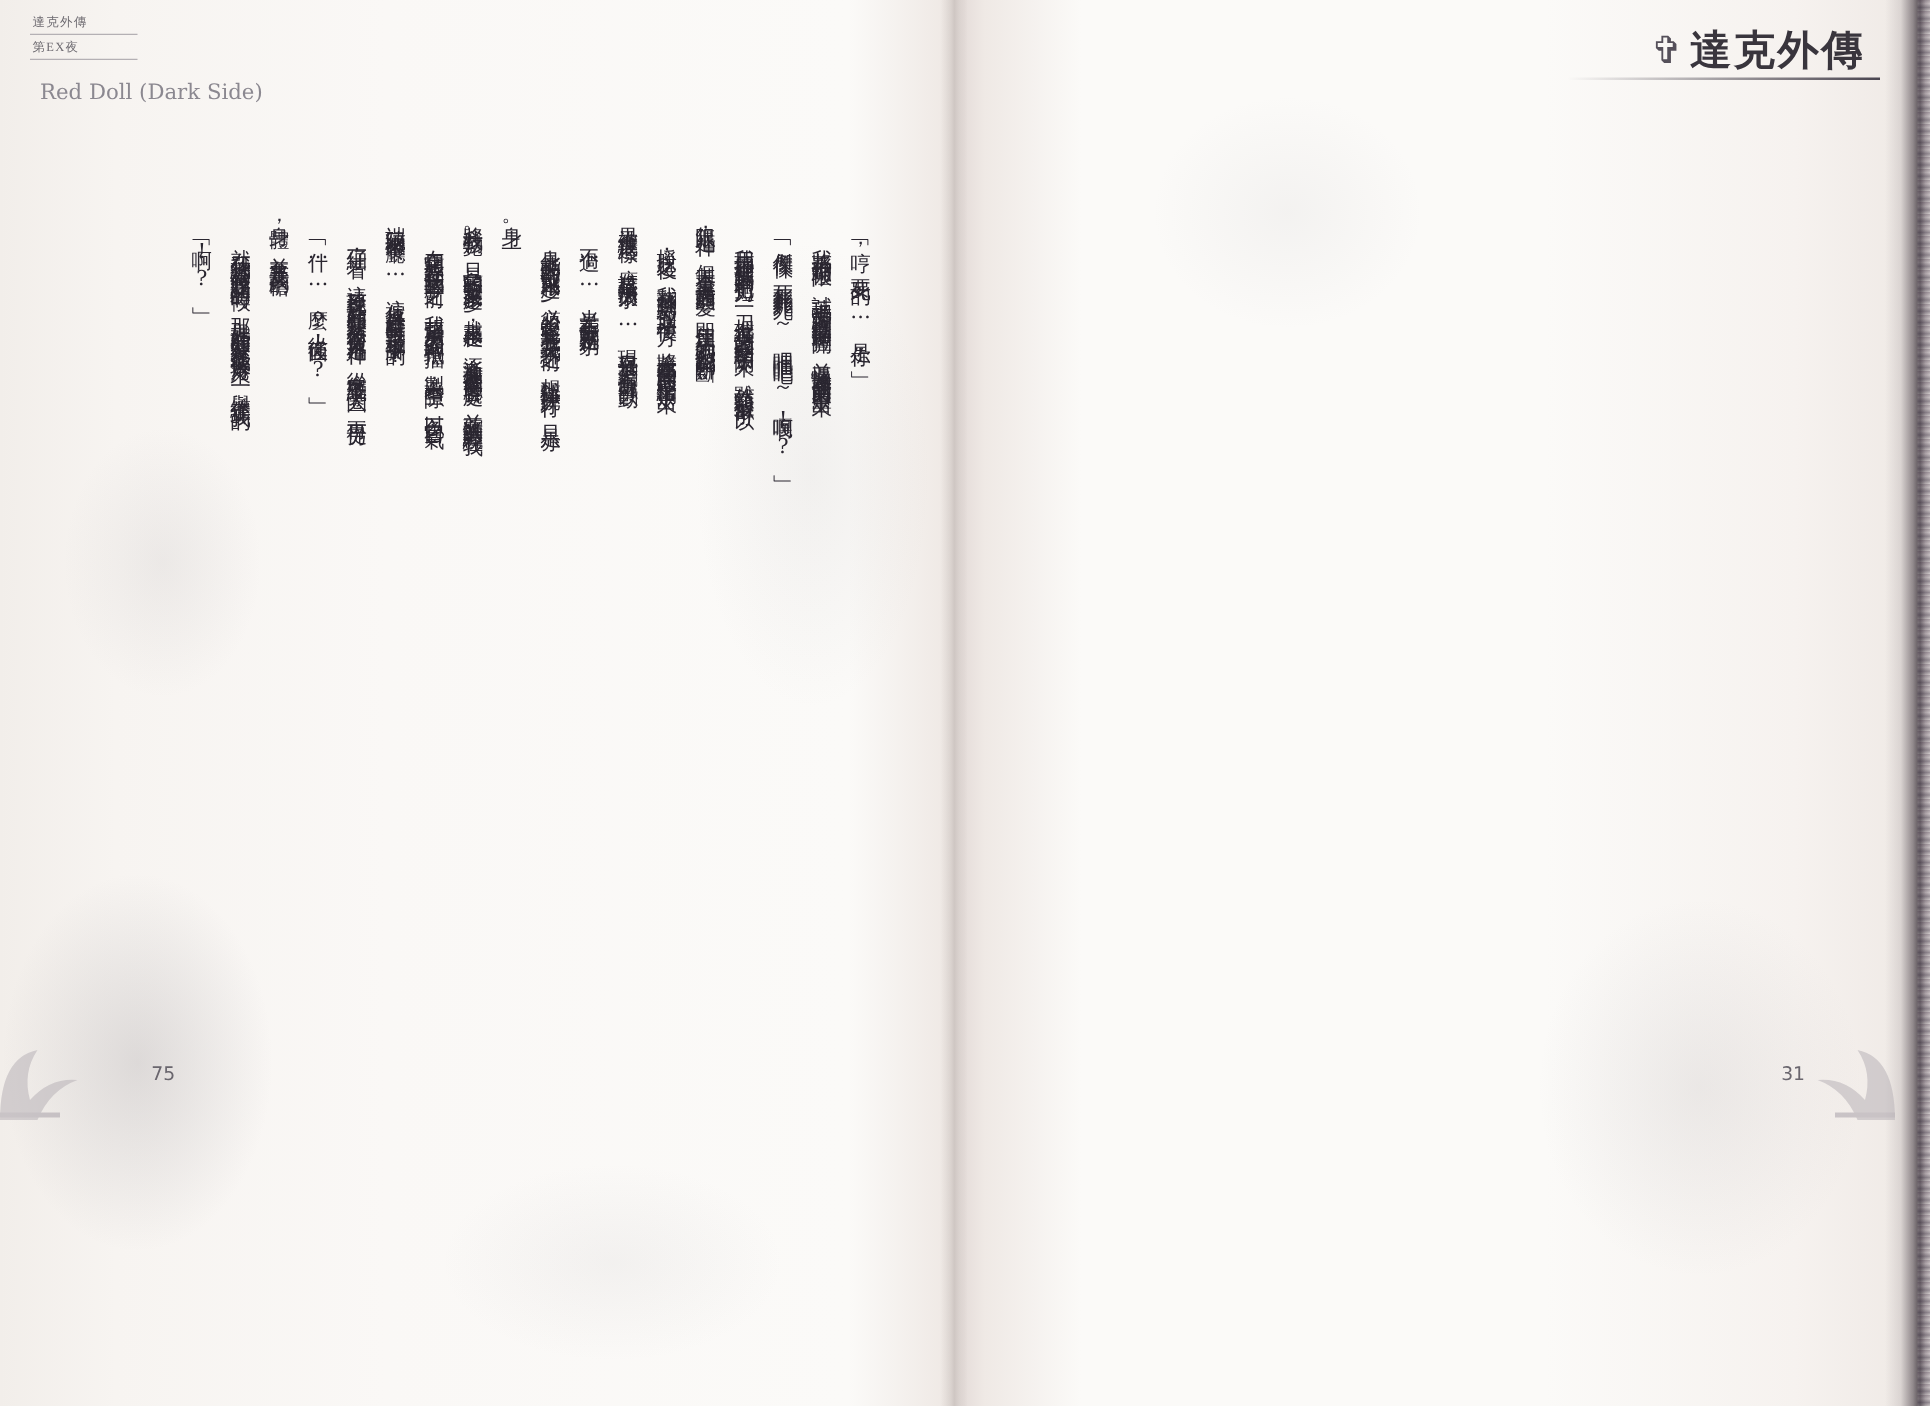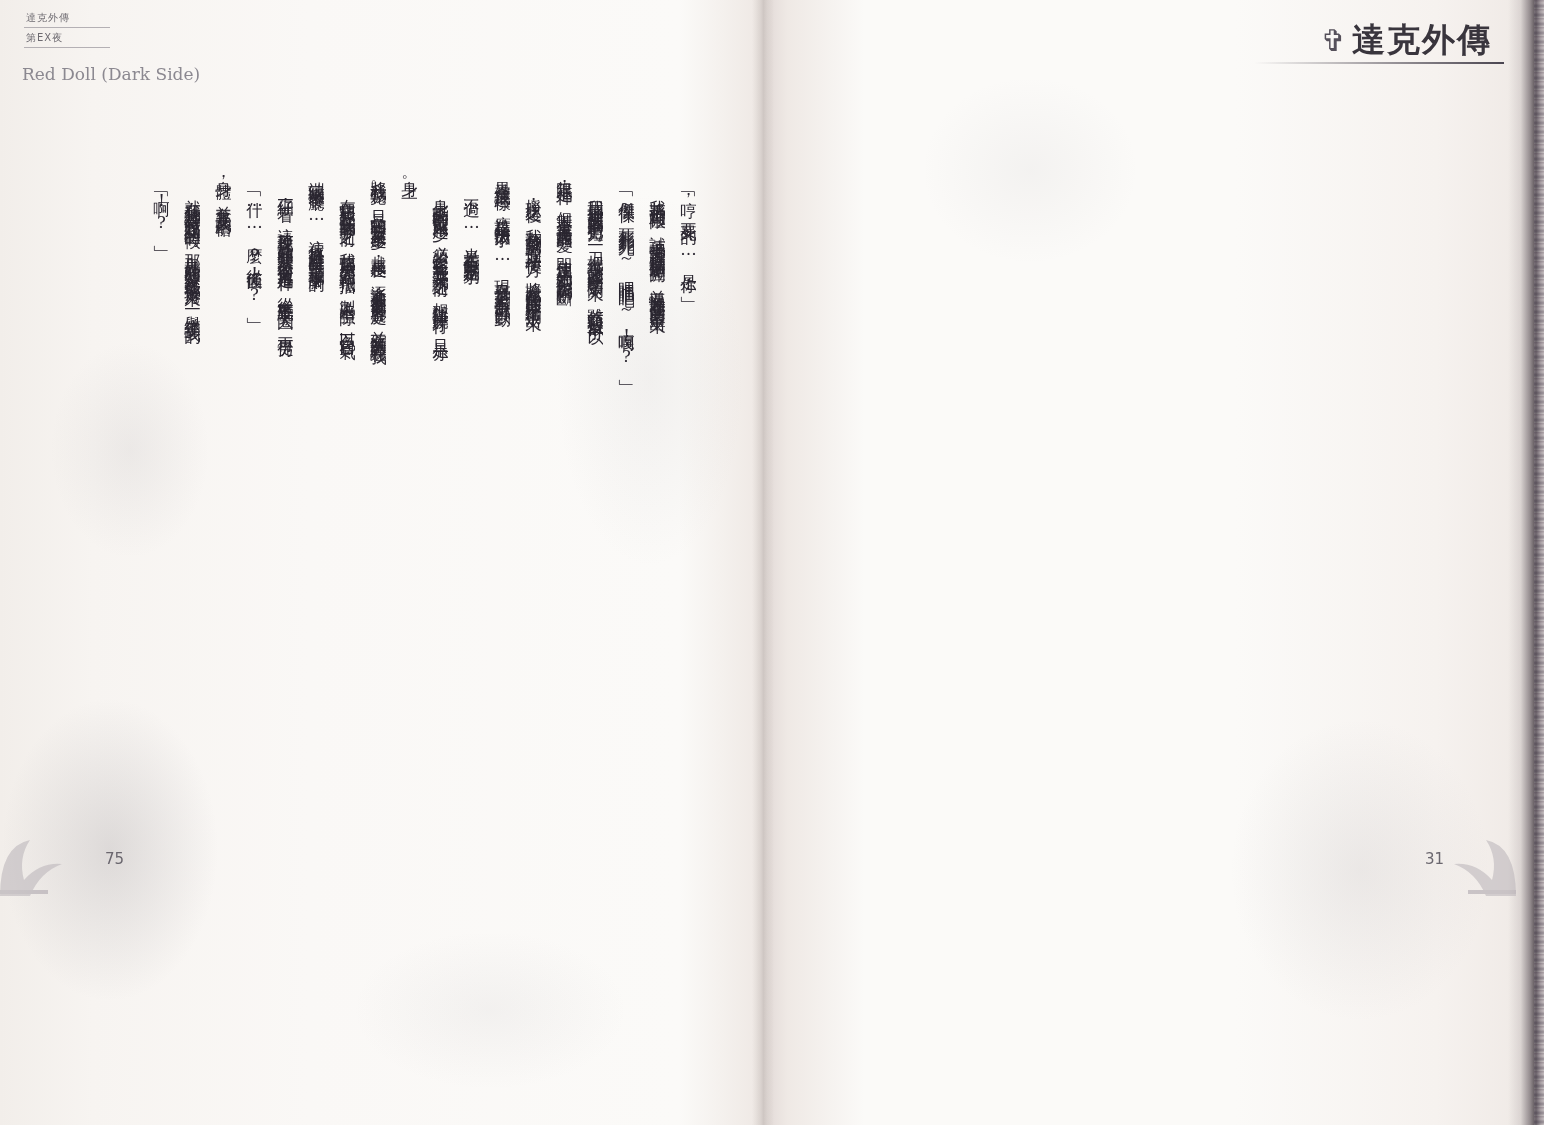--- a/index.html
+++ b/index.html
@@ -81,20 +81,21 @@
     font-size: 10px;
     letter-spacing: 1px;
     padding: 1px 2px 2px 2px;
     border-bottom: 1px solid #b4b0b4;
   }
   .series-tag .r2 {
     font-size: 10px;
     letter-spacing: 1px;
     padding: 3px 2px 2px 2px;
     border-bottom: 1px solid #b4b0b4;
+    font-family: Liberation Serif, serif;
   }
   .title-logo {
     position: absolute;
     left: 10px; top: 62px;
     width: 230px;
   }
   .title-logo .cn {
     font-family: "DejaVu Sans", "Liberation Sans", sans-serif;
     font-size: 40px;
     font-weight: bold;
@@ -103,21 +104,21 @@
     text-shadow: 1px 1px 0 #cfcbd0, -1px 0 0 #b9b5bb;
     white-space: nowrap;
     line-height: 1.05;
   }
   .title-logo .en {
     font-family: "DejaVu Serif", "Liberation Serif", serif;
     font-size: 17px;
     letter-spacing: 0px;
     color: #8b8890;
     margin-top: 2px;
-    margin-left: 12px;
+    margin-left: 22px;
     white-space: nowrap;
   }
   .brand-right {
     position: absolute;
     right: 52px; top: 18px;
     display: flex;
     align-items: center;
     gap: 6px;
   }
   .brand-right .cross {
@@ -167,21 +168,21 @@
   }
   .vcol.indent { padding-top: 18px; }
 
   .folio {
     position: absolute;
     bottom: 28px;
     font-family: "DejaVu Sans", "Liberation Sans", sans-serif;
     font-size: 15px;
     color: #6a666e;
   }
-  .folio-left  { left: 105px; }
+  .folio-left  { left: 121px; }
   .folio-right { right: 100px; }
 
   
   .corner {
     position: absolute;
     width: 120px; height: 90px;
     pointer-events: none;
     opacity: .55;
   }
   .corner svg { width: 100%; height: 100%; }

